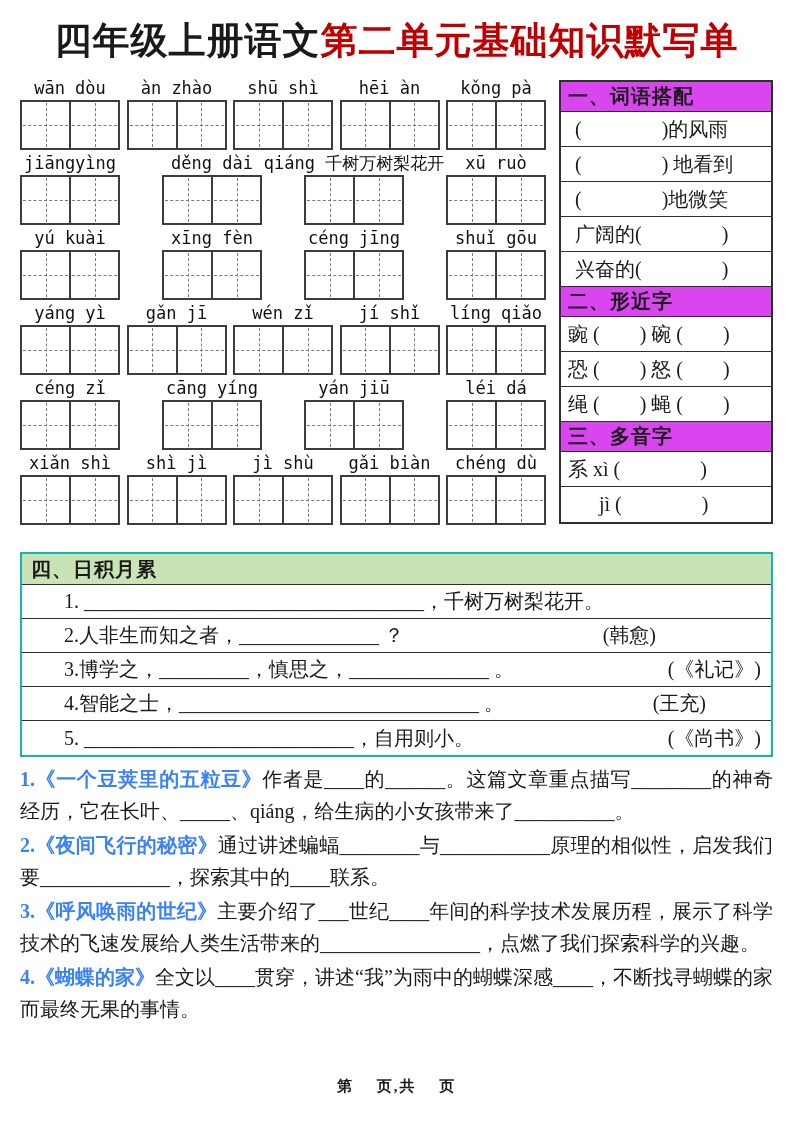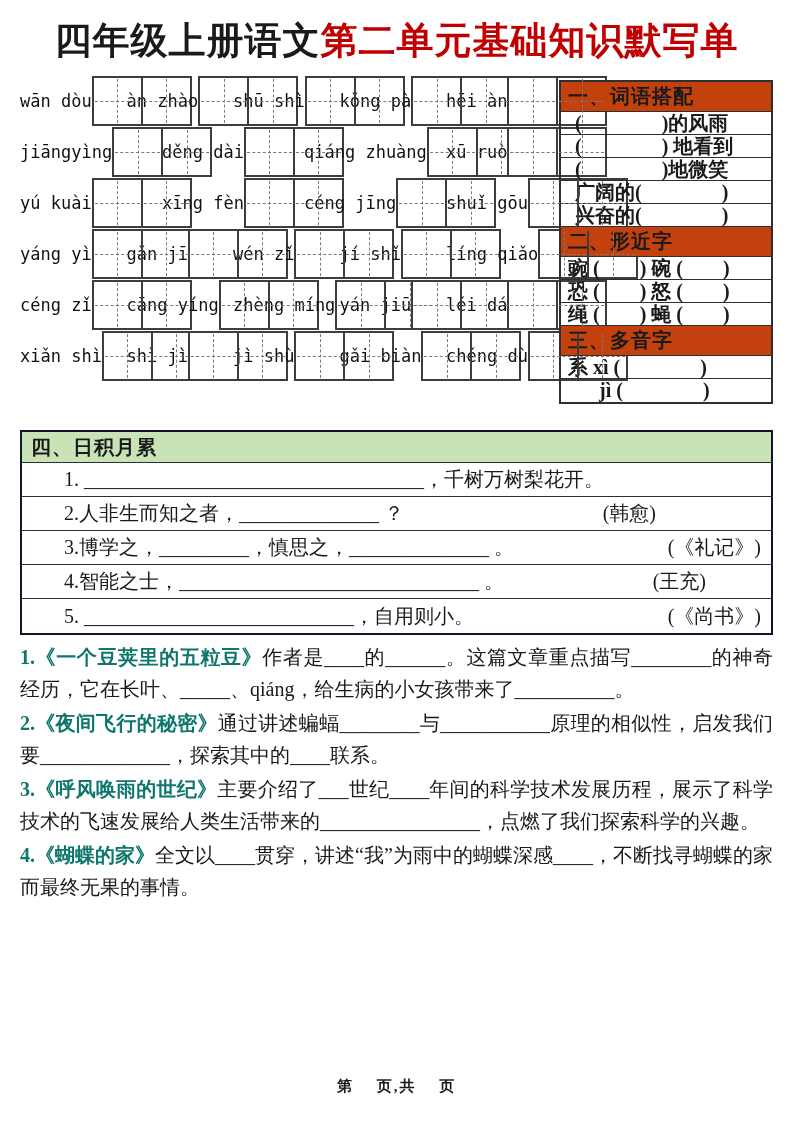--- a/index.html
+++ b/index.html
@@ -9,53 +9,53 @@
     font-family:"Liberation Serif", serif;color:#1a1a1a;position:relative;
   }
   
   .title{ text-align:center;font-size:37px;font-weight:bold;margin:2px 0 10px 0;
           letter-spacing:1px;white-space:nowrap;}
   .title .red{color:#c00000;}
   
   .main{display:flex;gap:13px;align-items:flex-start;}
   .left{width:526px;flex:0 0 526px;}
   .prow{display:flex;justify-content:space-between;margin-bottom:1px;}
-  .pgroup{width:100px;flex:0 0 100px;display:flex;align-items:center;}
+  .pgroup{width:100px;flex:0 0 100px;display:flex;flex-direction:column;align-items:center;}
   .pinyin{font-family:"DejaVu Sans Mono", monospace;font-size:17px;line-height:24px;
           white-space:nowrap;color:#111;}
   .grid{display:inline-flex;border:2px solid #3d3d3d;background:#fff;}
   .cell{width:47px;height:46px;position:relative;}
   .cell + .cell{border-left:2px solid #3d3d3d;}
   .cell::before{content:"";position:absolute;left:1px;right:1px;top:50%;border-top:1px dashed #7a7a7a;}
   .cell::after{content:"";position:absolute;top:1px;bottom:1px;left:50%;border-left:1px dashed #7a7a7a;}
   
   .sidebar{width:214px;flex:0 0 214px;box-sizing:border-box;border:2px solid #2f2f2f;margin-top:4px;}
-  .sb-header{background:#c2410c;font-weight:bold;font-size:20px;height:30px;
+  .sb-header{background:#d946ef;font-weight:bold;font-size:20px;height:30px;
              display:flex;align-items:center;padding:0 7px;border-bottom:1.5px solid #2f2f2f;
              box-sizing:border-box;letter-spacing:1px;}
-  .sb-row{font-size:20px;height:23px;display:flex;align-items:center;padding:0 7px;
-          border-bottom:1.5px solid #2f2f2f;box-sizing:border-box;white-space:pre;font-weight:bold;}
+  .sb-row{font-size:20px;height:35px;display:flex;align-items:center;padding:0 7px;
+          border-bottom:1.5px solid #2f2f2f;box-sizing:border-box;white-space:pre;}
   .sb-row.center{padding-left:14px;}
   .sb-row.indent{padding-left:38px;}
   .sidebar > .sb-row:last-child{border-bottom:none;}
   
-  .s4{box-sizing:border-box;border:2px solid #0f172a;margin-top:26px;}
+  .s4{box-sizing:border-box;border:2px solid #14b8a6;margin-top:26px;}
   .s4-header{background:#c9e3b6;font-weight:bold;font-size:20px;height:31px;
              display:flex;align-items:center;padding:0 9px;border-bottom:1.5px solid #2f2f2f;
              box-sizing:border-box;letter-spacing:1px;}
   .s4-row{display:flex;align-items:center;font-size:20px;height:34px;box-sizing:border-box;
           border-bottom:1.5px solid #2f2f2f;padding:0 10px 0 42px;white-space:pre;}
   .s4 > .s4-row:last-child{border-bottom:none;}
   .s4-row .attr{margin-left:auto;}
   .s4-row.r2 .attr{margin-right:105px;}
   .s4-row.r4 .attr{margin-right:55px;}
   
   .paras{margin-top:6px;}
   .para{font-size:20px;line-height:32px;margin:0 0 2px 0;text-align:justify;}
-  .para .ptitle{color:#0f766e;font-weight:bold;}
+  .para .ptitle{color:#3b82f6;font-weight:bold;}
   
   .footer{position:absolute;left:0;right:0;bottom:26px;text-align:center;
           font-size:15px;font-weight:600;letter-spacing:2px;}
 </style>
 </head>
 <body>
 
 <div class="page">
 
   <div class="title"><span>四年级上册语文</span><span class="red">第二单元基础知识默写单</span></div>
@@ -79,52 +79,52 @@
             </div>
           </div>
         <div class="pgroup">
             <div class="pinyin">shū shì</div>
             <div class="grid">
               <div class="cell"></div>
               <div class="cell"></div>
             </div>
           </div>
         <div class="pgroup">
+            <div class="pinyin">hēi àn</div>
+            <div class="grid">
+              <div class="cell"></div>
+              <div class="cell"></div>
+            </div>
+          </div>
+        <div class="pgroup">
             <div class="pinyin">kǒng pà</div>
             <div class="grid">
               <div class="cell"></div>
               <div class="cell"></div>
             </div>
           </div>
-        <div class="pgroup">
-            <div class="pinyin">hēi àn</div>
-            <div class="grid">
-              <div class="cell"></div>
-              <div class="cell"></div>
-            </div>
-          </div>
       </div>
 
       <div class="prow">
         <div class="pgroup">
             <div class="pinyin">jiāngyìng</div>
             <div class="grid">
               <div class="cell"></div>
               <div class="cell"></div>
             </div>
           </div>
         <div class="pgroup">
             <div class="pinyin">děng dài</div>
             <div class="grid">
               <div class="cell"></div>
               <div class="cell"></div>
             </div>
           </div>
         <div class="pgroup">
-            <div class="pinyin">qiáng zhuàng</div>
+            <div class="pinyin">qiáng 千树万树梨花开</div>
             <div class="grid">
               <div class="cell"></div>
               <div class="cell"></div>
             </div>
           </div>
         <div class="pgroup">
             <div class="pinyin">xū  ruò</div>
             <div class="grid">
               <div class="cell"></div>
               <div class="cell"></div>
@@ -204,27 +204,20 @@
       <div class="prow">
         <div class="pgroup">
             <div class="pinyin">céng zǐ</div>
             <div class="grid">
               <div class="cell"></div>
               <div class="cell"></div>
             </div>
           </div>
         <div class="pgroup">
             <div class="pinyin">cāng yíng</div>
-            <div class="grid">
-              <div class="cell"></div>
-              <div class="cell"></div>
-            </div>
-          </div>
-        <div class="pgroup">
-            <div class="pinyin">zhèng míng</div>
             <div class="grid">
               <div class="cell"></div>
               <div class="cell"></div>
             </div>
           </div>
         <div class="pgroup">
             <div class="pinyin">yán jiū</div>
             <div class="grid">
               <div class="cell"></div>
               <div class="cell"></div>

